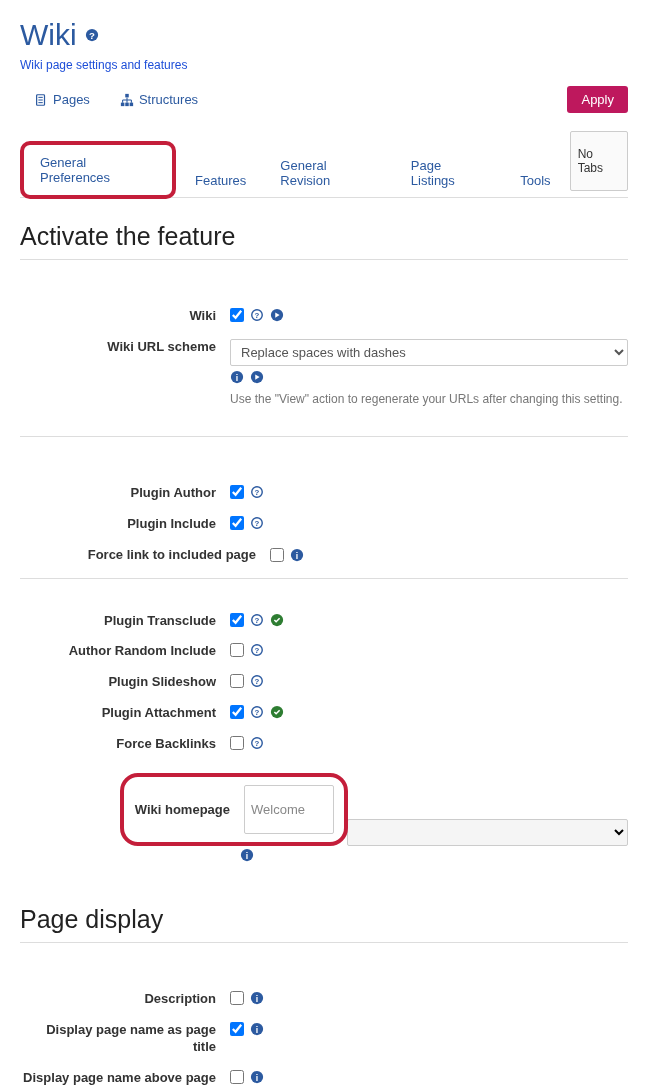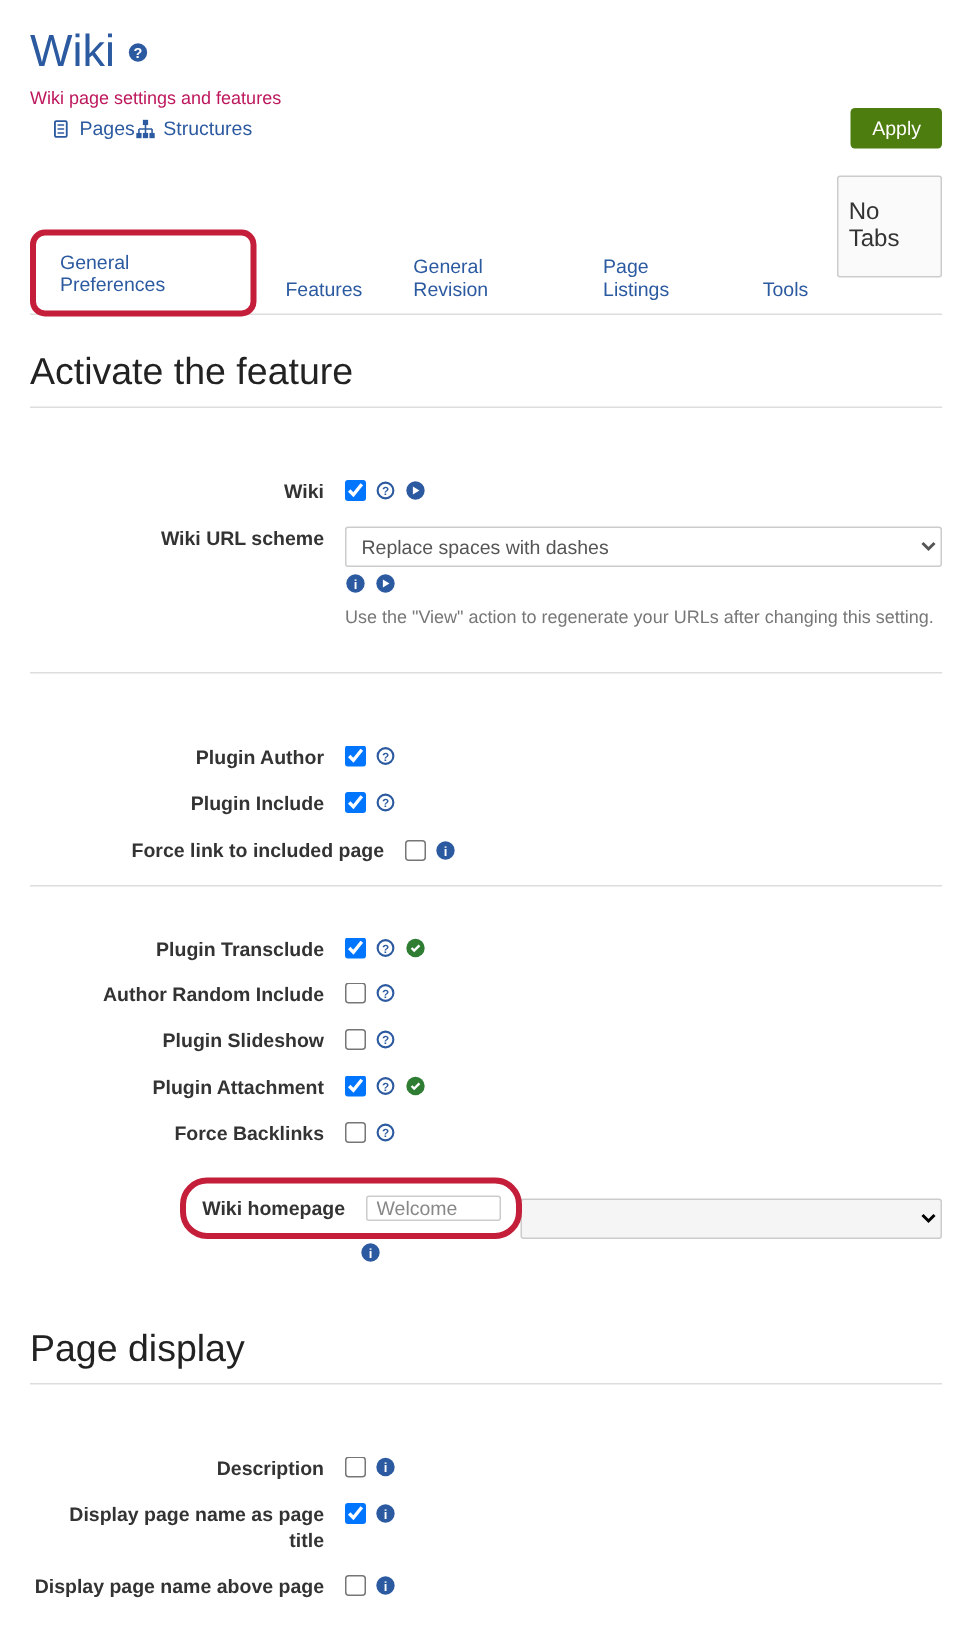--- a/index.html
+++ b/index.html
@@ -1,42 +1,42 @@
 <!DOCTYPE html>
 <html><head>
 <meta charset="utf-8">
 <style>
   * { box-sizing: border-box; margin: 0; padding: 0; }
   body { font-family: Arial, Helvetica, sans-serif; background: #fff; color: #333; font-size: 13px; width: 648px; }
   .container { padding: 18px 20px 20px 20px; }
   .page-title { font-size: 30px; color: #2c5aa0; font-weight: normal; display: flex; align-items: center; gap: 8px; }
-  .page-subtitle { color: #be185d; font-size: 12px; margin-top: 6px; }
-  .top-links { display: flex; padding-left: 14px; align-items: center;}
+  .page-subtitle { color: #1d4ed8; font-size: 12px; margin-top: 6px; margin-bottom: 14px; }
+  .top-links { display: flex; gap: 30px; padding-left: 14px; align-items: center;}
   .top-link { color: #2c5aa0; font-size: 13px; display: flex; align-items: center; gap: 5px; cursor: pointer;}
-  .apply-btn { margin-left: auto; background: #4d7c0f; color: #fff; border: none; padding: 6px 14px; border-radius: 3px; font-size: 13px; cursor: pointer; }
+  .apply-btn { margin-left: auto; background: #be185d; color: #fff; border: none; padding: 6px 14px; border-radius: 3px; font-size: 13px; cursor: pointer; }
   .tabs-row { display: flex; align-items: flex-end; margin-top: 18px; border-bottom: 1px solid #ddd; position: relative;}
   .tab { padding: 9px 14px; color: #2c5aa0; font-size: 13px; cursor: pointer; border: 1px solid transparent; border-bottom: none; border-radius: 4px 4px 0 0; margin-right: 4px;}
   .tab.highlight { border: 4px solid #c41e3a; border-radius: 10px; padding: 10px 16px; margin-bottom: -2px; position: relative; z-index: 2; background: #fff;}
-  .no-tabs { margin-left: auto; border: 1px solid #ccc; padding: 15px 7px; font-size: 16px; color: #333; border-radius: 2px; cursor: pointer; background: #fafafa; margin-bottom: 24px;}
+  .no-tabs { margin-left: auto; border: 1px solid #ccc; padding: 15px 7px; font-size: 12px; color: #333; border-radius: 2px; cursor: pointer; background: #fafafa; margin-bottom: 6px;}
   .section-title { font-size: 25px; color: #222; font-weight: normal; margin-top: 24px; margin-bottom: 8px;}
   .section-rule { border: none; border-top: 1px solid #ddd; margin-bottom: 18px;}
   .field-row { display: flex; margin-bottom: 14px; align-items: flex-start;}
   .field-label { width: 210px; flex-shrink: 0; text-align: right; padding-right: 14px; font-size: 13px; color: #333; font-weight: bold; line-height: 1.3;}
   .field-control { flex: 1; display: flex; flex-direction: column; gap: 4px;}
   .control-line { display: flex; align-items: center; gap: 6px; flex-wrap: wrap;}
   input[type="checkbox"] { width: 14px; height: 14px; cursor: pointer;}
   select.dd { width: 100%; padding: 4px 6px; border: 1px solid #ccc; border-radius: 2px; font-size: 13px; background: #fff; color: #555;}
   .hint { font-size: 12px; color: #777; margin-top: 4px;}
   .icon { display: inline-flex; width: 14px; height: 14px; align-items: center; justify-content: center;}
   .icon svg { width: 14px; height: 14px; }
   .spacer-lg { height: 30px; }
   .spacer-md { height: 16px; }
   .highlight-box { display: flex; border: 4px solid #c41e3a; border-radius: 18px; padding: 8px 10px; margin-left: 100px; align-items: center; position: relative;}
   .highlight-box .hlabel { font-size: 13px; font-weight: bold; text-align: right; padding-right: 14px; flex-shrink: 0; width: 110px;}
-  .highlight-box input[type="text"] { width: 90px; padding: 0 6px; border: 1px solid #ccc; border-radius: 2px; font-size: 13px; color: #888;}
+  .highlight-box input[type="text"] { width: 90px; padding: 16px 6px; border: 1px solid #ccc; border-radius: 2px; font-size: 13px; color: #888;}
   .homepage-row { display: flex; align-items: flex-end; margin-top: 20px; margin-bottom: 6px;}
   .homepage-select { flex: 1; margin-left: -1px;}
   .homepage-select select { width: 100%; padding: 4px 6px; border: 1px solid #ccc; border-radius: 2px; font-size: 13px; background: #f5f5f5;}
 </style>
 </head>
 <body>
 
 <div class="container">
 
   <h1 class="page-title">

